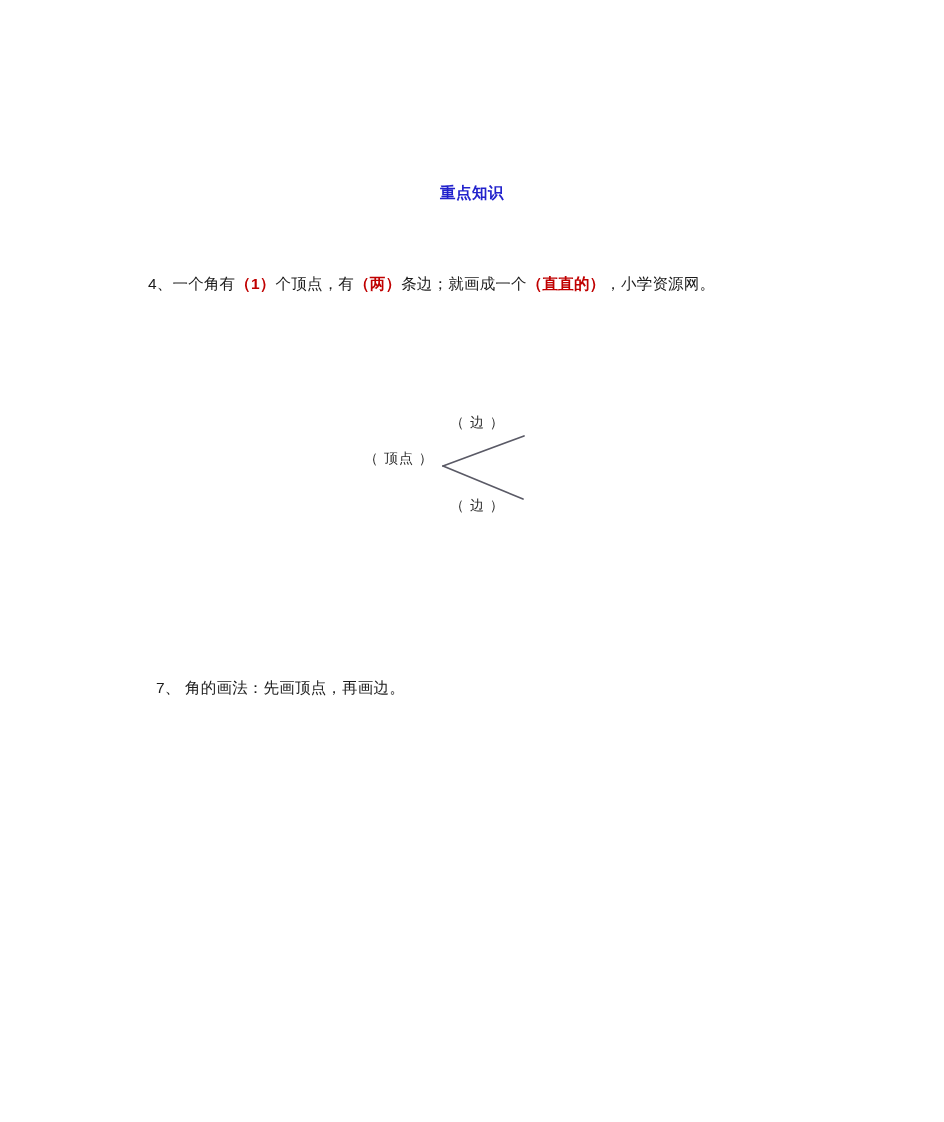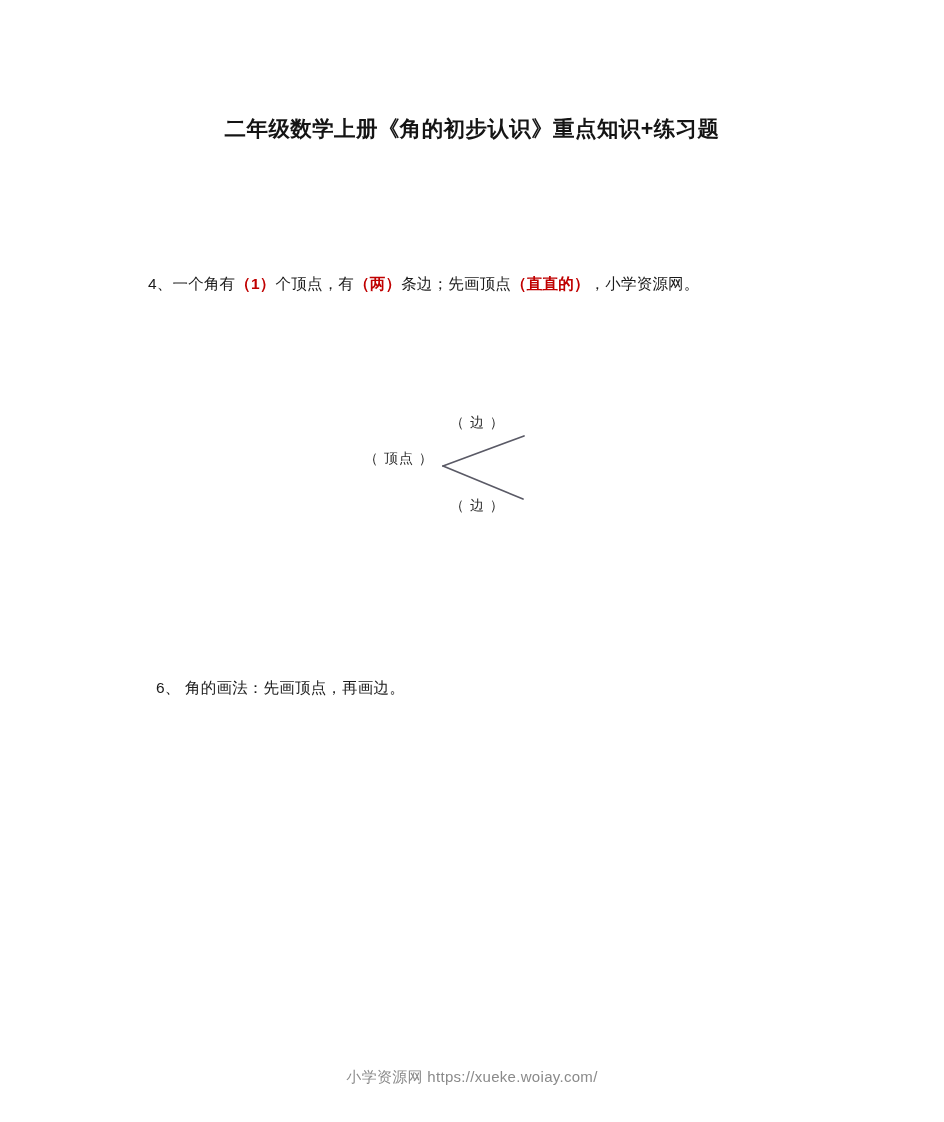--- a/index.html
+++ b/index.html
@@ -135,37 +135,36 @@
     font-size: 15px;
     color: #8a8a8a;
     letter-spacing: 0.3px;
   }
 </style>
 </head>
 <body>
 
 <div class="page">
 
-  <h1 class="doc-title">二年级数学上册《角的初步认识》重点知识+练习题</h1>
 
+  <div class="section-heading">重点知识</div>
 
   <p class="para para-1">
-    <span>4、一个角有</span><span class="hl-red">（1）</span><span>个顶点，有</span><span class="hl-red">（两）</span><span>条边；先画顶点</span><span class="hl-red">（直直的）</span><span>，小学资源网。</span>
+    <span>4、一个角有</span><span class="hl-red">（1）</span><span>个顶点，有</span><span class="hl-red">（两）</span><span>条边；就画成一个</span><span class="hl-red">（直直的）</span><span>，小学资源网。</span>
   </p>
 
 
   <div class="diagram">
     <svg width="230" height="130" viewBox="0 0 230 130">
       <line x1="93" y1="66" x2="174" y2="36" stroke="#5a5a66" stroke-width="1.7" stroke-linecap="round"></line>
       <line x1="93" y1="66" x2="173" y2="99" stroke="#5a5a66" stroke-width="1.7" stroke-linecap="round"></line>
     </svg>
     <span class="dlabel label-vertex">（ 顶点 ）</span>
     <span class="dlabel label-side-top">（ 边 ）</span>
     <span class="dlabel label-side-bottom">（ 边 ）</span>
   </div>
 
-  <p class="para para-2-head">6、  角的画法：先画顶点，再画边。</p>
+  <p class="para para-2-head">7、  角的画法：先画顶点，再画边。</p>
 
 
 
-  <div class="footer-watermark">小学资源网 https://xueke.woiay.com/</div>
 
 </div>
 
 </body></html>

